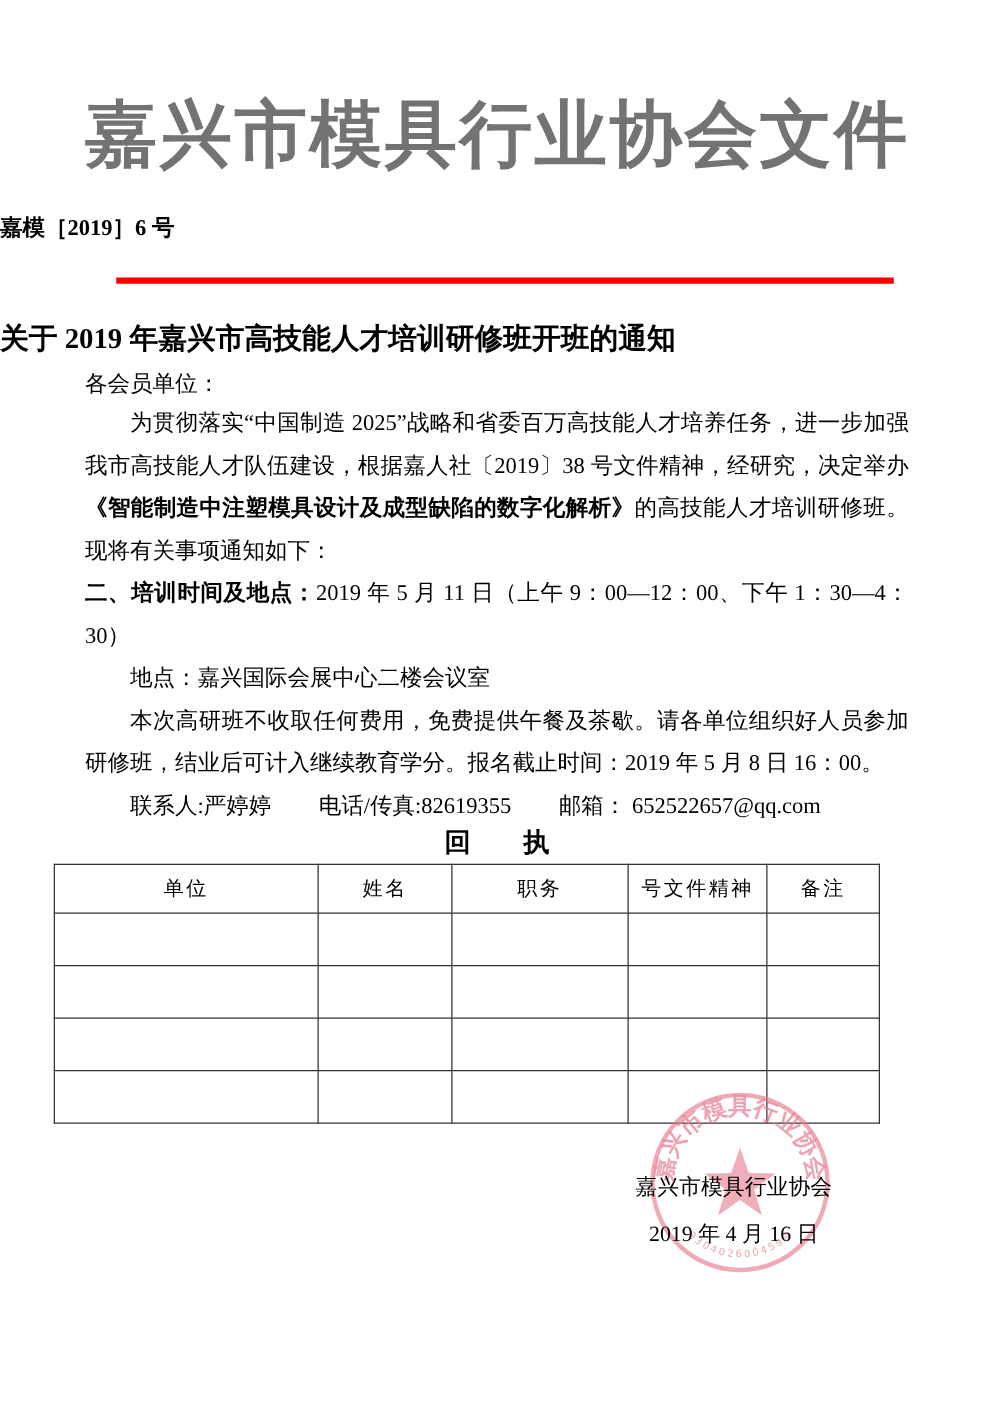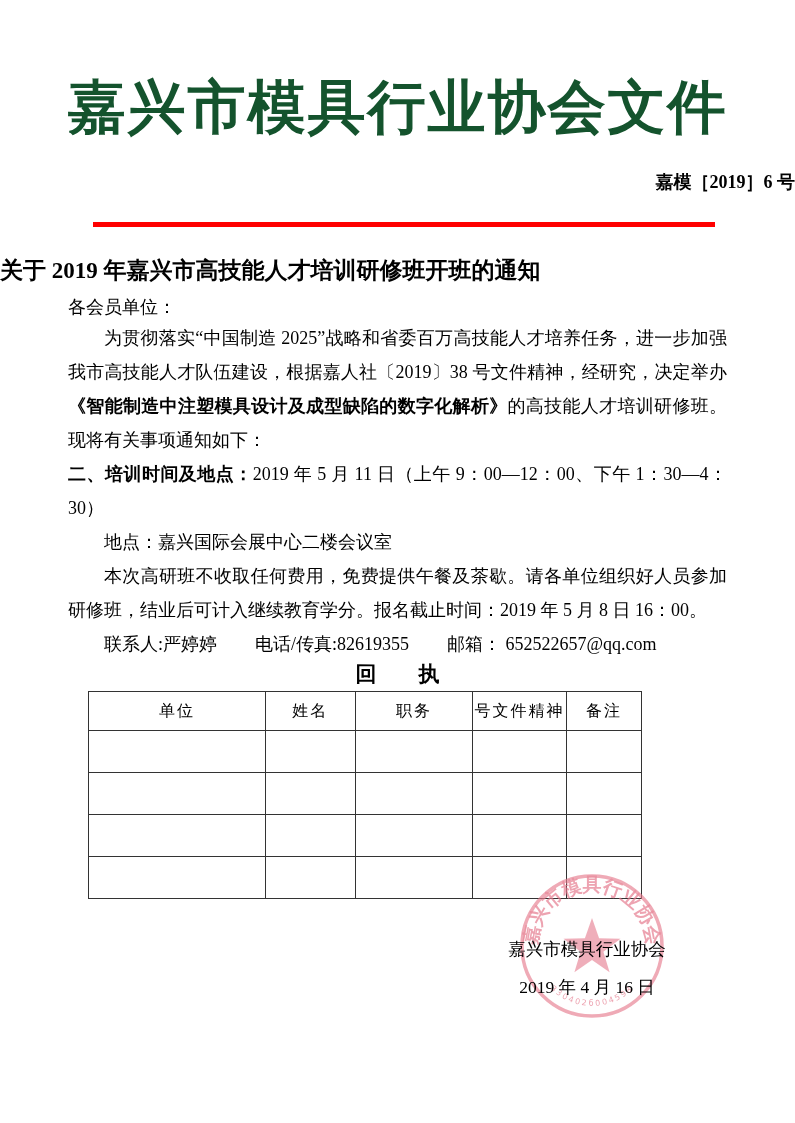--- a/index.html
+++ b/index.html
@@ -6,40 +6,40 @@
   .page{
     width:795px;height:1123px;background:#ffffff;position:relative;overflow:hidden;
     font-family:"Liberation Serif","DejaVu Serif",serif;color:#000;
   }
   
   .org-header{
     margin-top:66px;text-align:center;font-size:58px;line-height:84px;
     font-weight:bold;letter-spacing:2px;white-space:nowrap;
   }
   .doc-no{
-    margin-top:20px;text-align:right;font-size:18px;line-height:24px;font-weight:bold;
+    margin-top:20px;text-align:left;font-size:18px;line-height:24px;font-weight:bold;
   }
   .red-line{height:5px;margin:28px 80px 0 93px;}
   
   .notice-title{
     margin-top:28px;font-size:23px;line-height:32px;font-weight:bold;
   }
   .content{margin:0 68px;font-size:18px;line-height:34px;text-align:justify;}
   .salutation{margin-top:6px;line-height:28px;}
   .para{text-indent:2em;margin:0;}
   .para b{font-weight:bold;}
   .contact-line{text-indent:2em;white-space:nowrap;}
   .contact-line span{margin-right:38px;}
   .contact-line span:last-child{margin-right:15px;}
   
   .reply-heading{
     margin-top:0;text-align:center;font-size:21px;line-height:26px;font-weight:bold;
   }
   table.reply{
-    border-collapse:collapse;margin:4px 0 0 88px;width:554px;table-layout:fixed;
+    border-collapse:collapse;margin:4px 0 0 43px;width:661px;table-layout:fixed;
   }
   table.reply th,table.reply td{
     border:1.6px solid #333;font-size:16px;font-weight:normal;text-align:center;
     padding:0;
   }
   table.reply thead th{height:38px;letter-spacing:2px;}
   table.reply tbody td{height:41px;}
   
   .seal{
     position:absolute;left:517px;top:871px;width:150px;height:150px;z-index:1;
@@ -49,21 +49,21 @@
     position:absolute;left:462px;top:930px;width:250px;z-index:2;
     text-align:center;font-size:17.5px;line-height:38px;color:#000;
   }
   .sig-line{white-space:nowrap;}
 </style>
 </head>
 <body>
 
 <div class="page">
 
-  <div class="org-header" style="color:#14532d">嘉兴市模具行业协会文件</div>
+  <div class="org-header" style="color:#737373">嘉兴市模具行业协会文件</div>
 
   <div class="doc-no">嘉模［2019］6 号</div>
 
   <div class="red-line" style="background:#FF0000"></div>
 
   <div class="notice-title">关于 2019 年嘉兴市高技能人才培训研修班开班的通知</div>
 
   <div class="content">
 
     <div class="salutation">各会员单位：</div>

